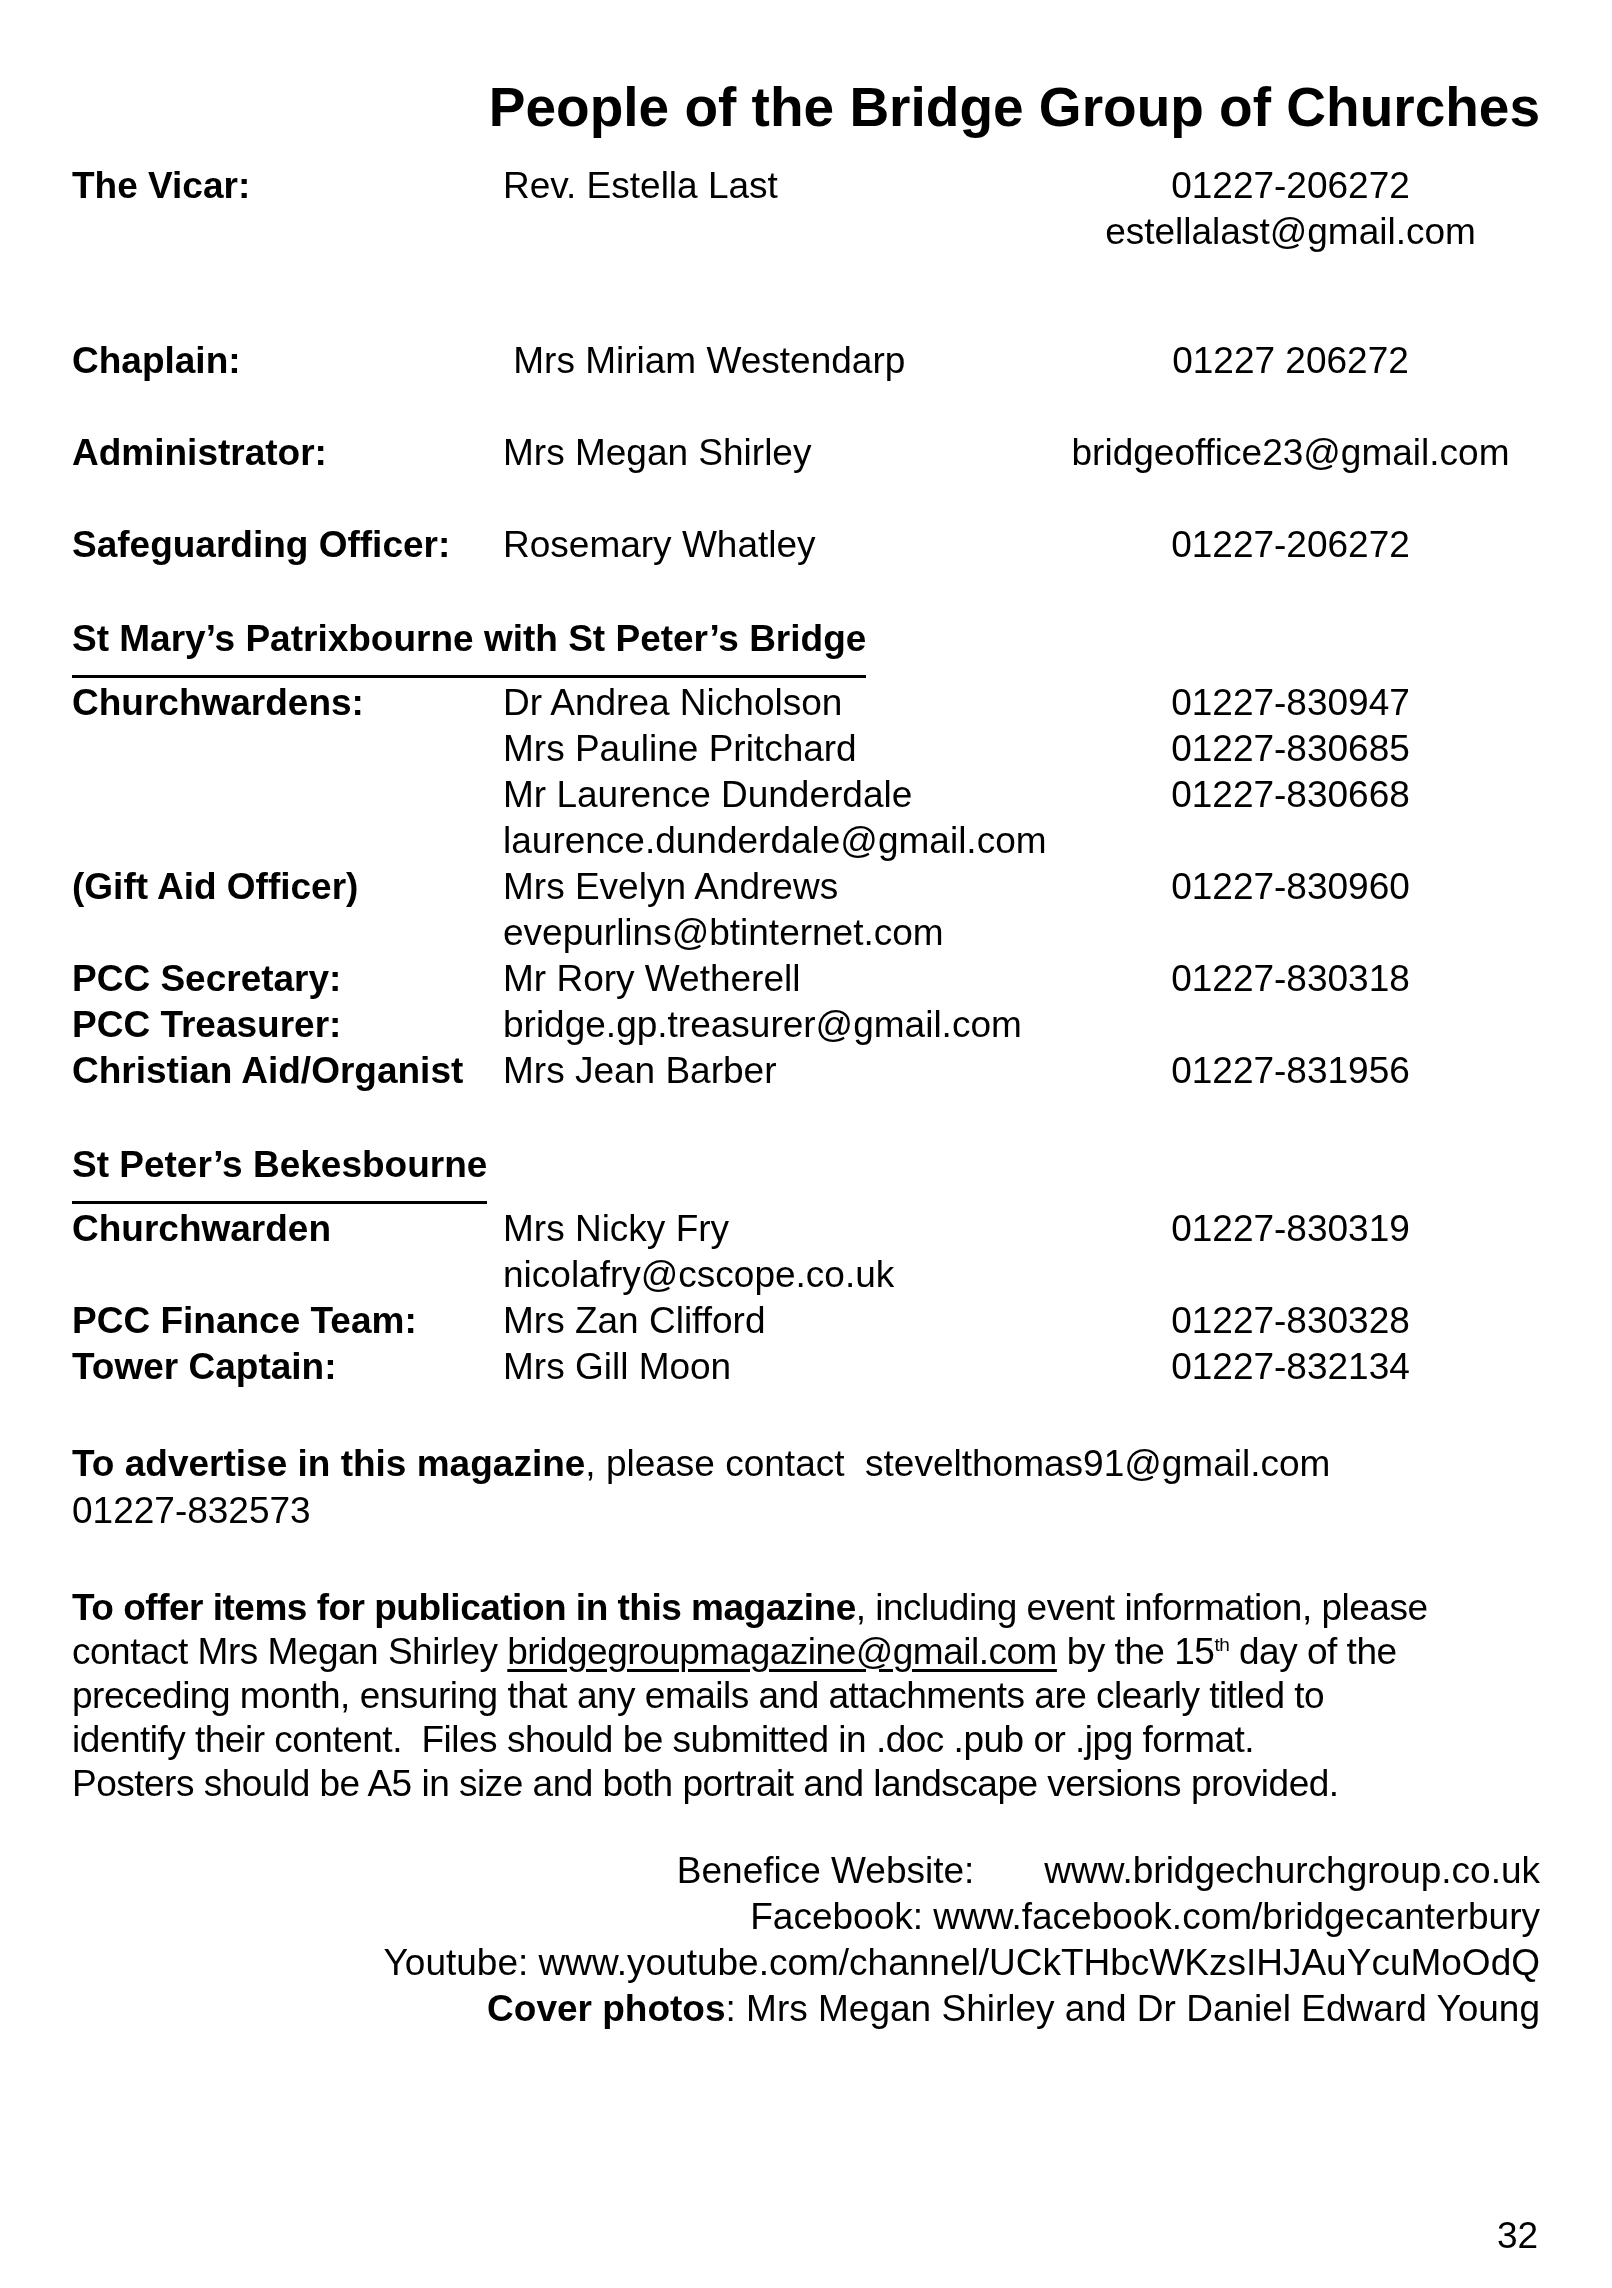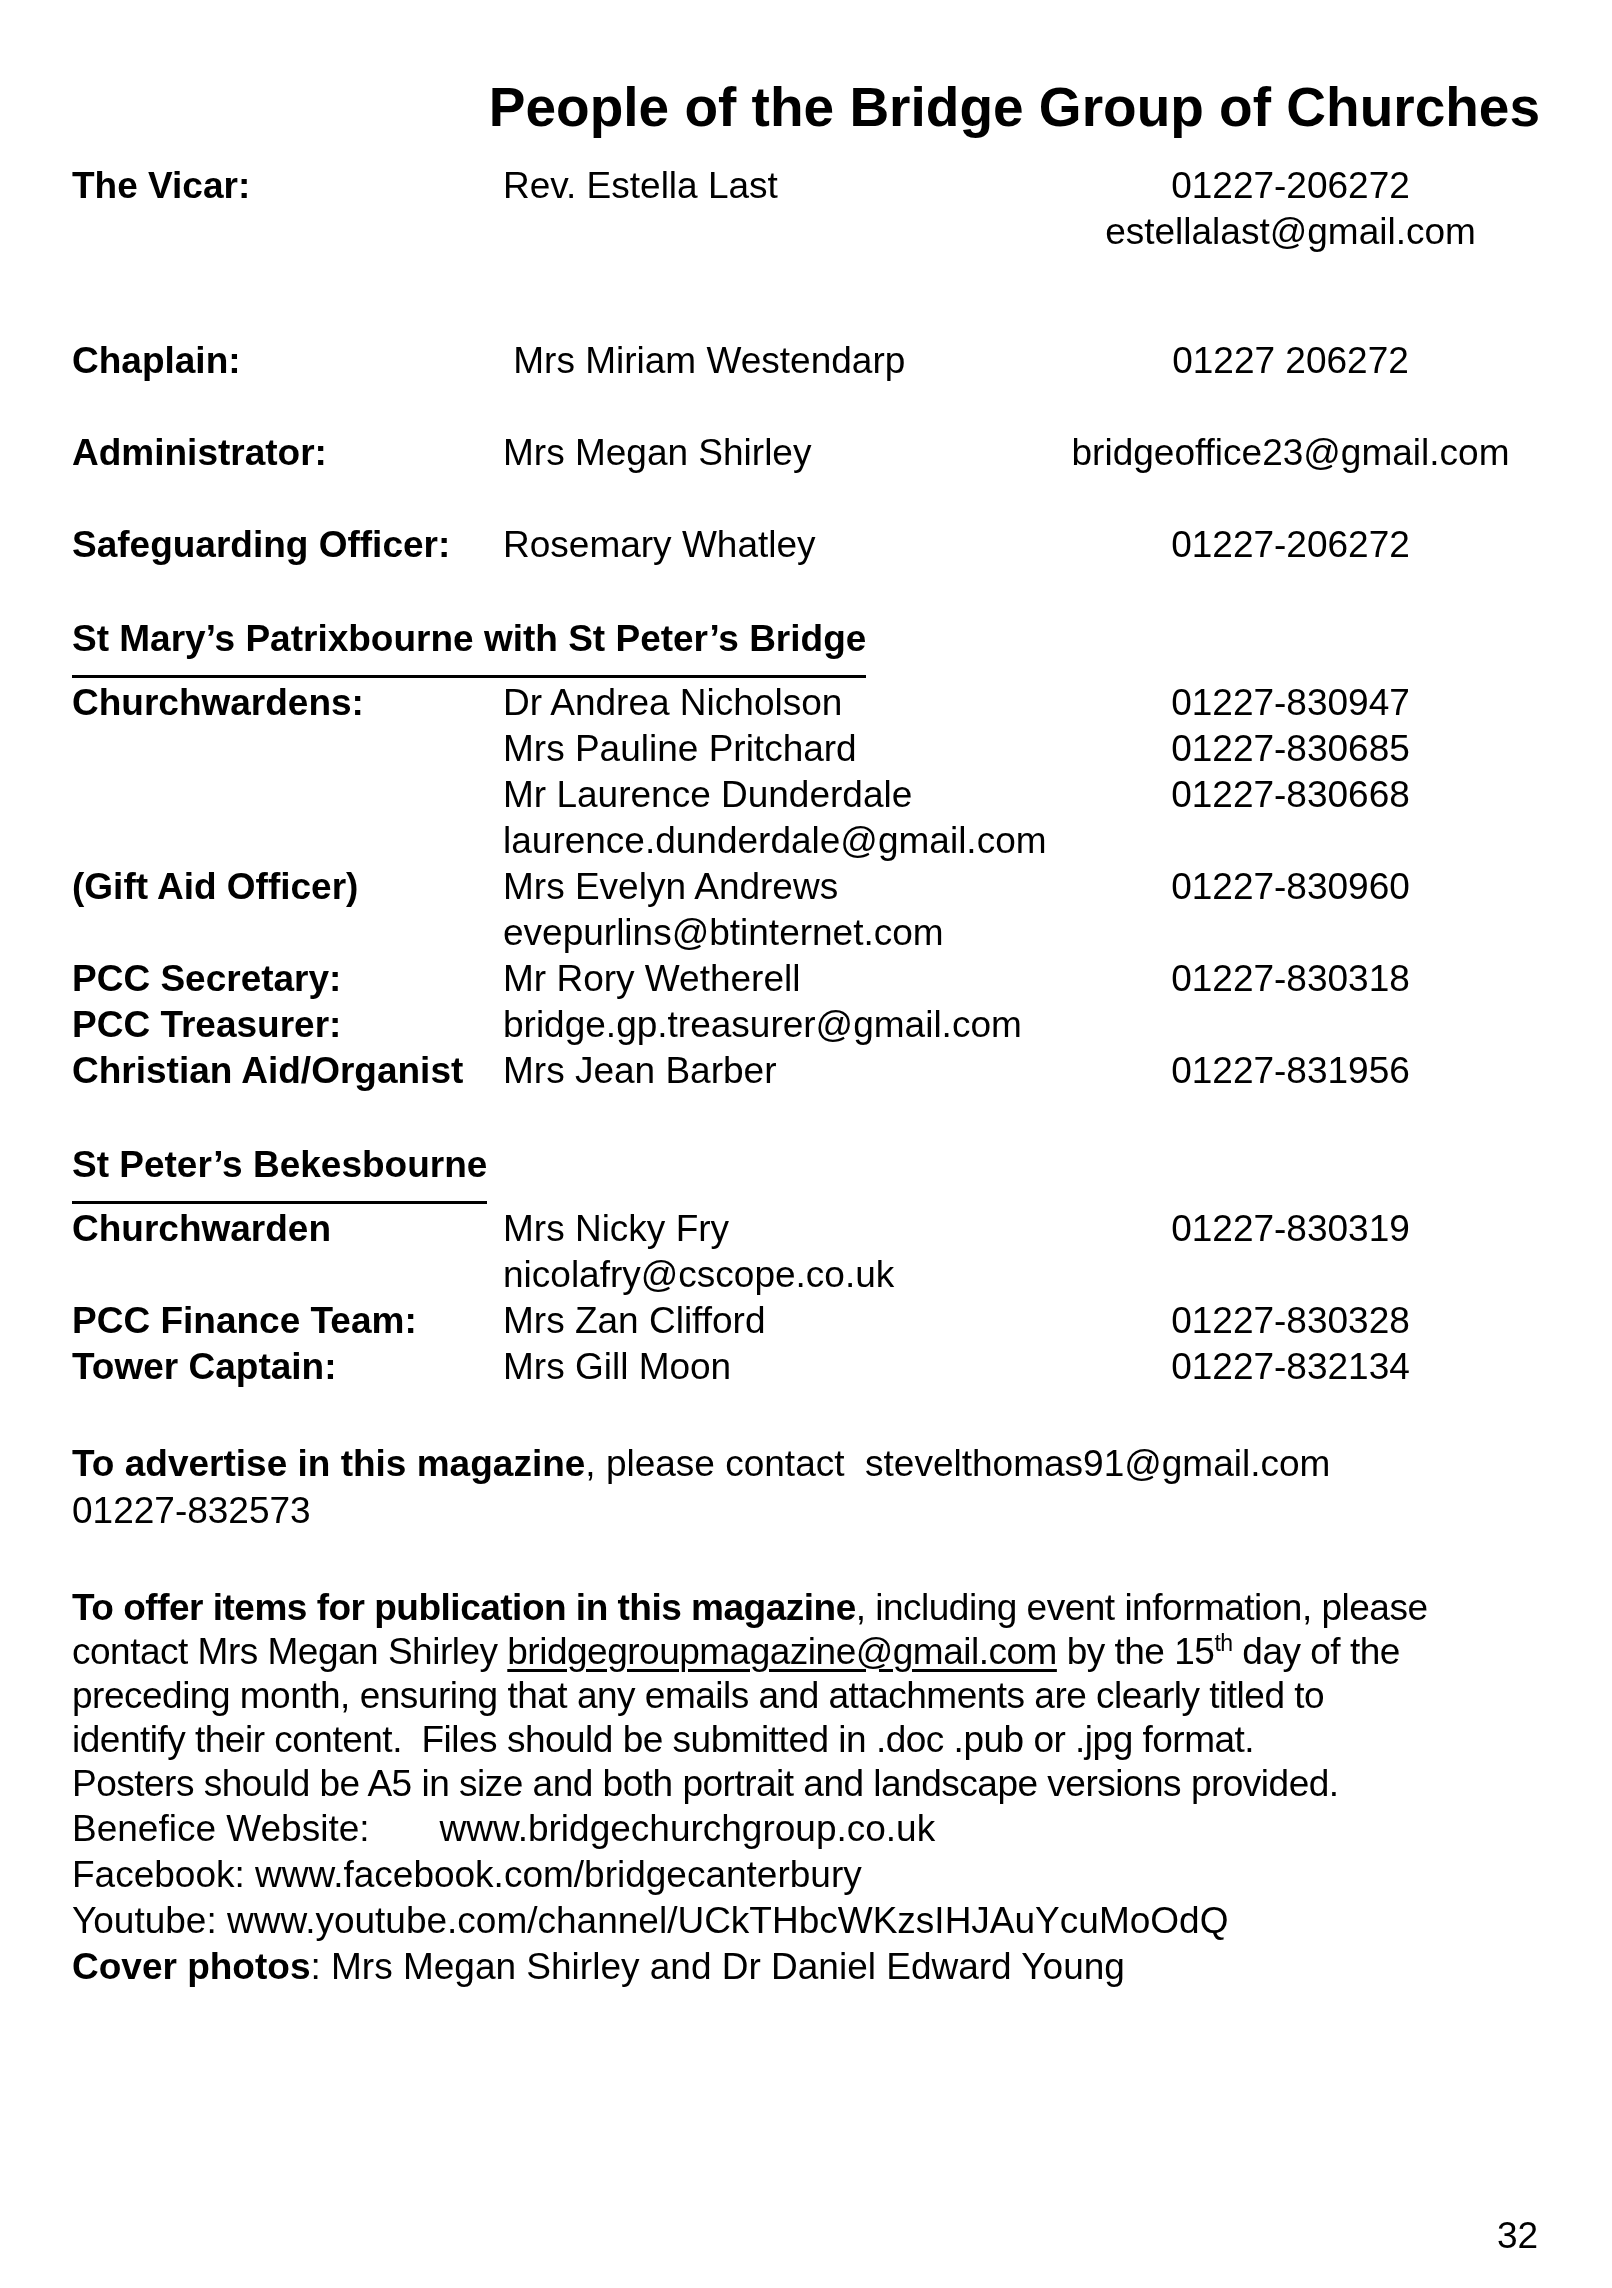--- a/index.html
+++ b/index.html
@@ -22,26 +22,26 @@
   .top-rows > div:nth-of-type(2){margin-bottom:83px}
   .top-rows > div:nth-of-type(3),
   .top-rows > div:nth-of-type(4){margin-bottom:46px}
   .section{margin-top:46px}
   .section-heading{font-weight:bold;line-height:50px;margin-bottom:1.8px}
   .underlined{display:inline-block;border-bottom:3.7px solid #000;padding-bottom:11px}
   .advertise{margin-top:50px;font-size:37px}
   .adv-line{line-height:47px;white-space:pre}
   .publication{margin-top:52px;font-size:37px;letter-spacing:-0.5px}
   .pub-line{line-height:44px;white-space:pre}
-  .footer-links{font-size:37px;text-align:left}
+  .footer-links{margin-top:42px;font-size:37px;text-align:right}
   .footer-line{line-height:46px;white-space:pre}
   .bold{font-weight:bold}
   .link{text-decoration:underline;text-underline-offset:4.6px;text-decoration-thickness:2.8px}
   .spaced{margin-left:70px}
-  sup{font-size:23px;line-height:0;vertical-align:baseline;position:relative;top:-13px}
+  sup{font-size:19px;line-height:0;vertical-align:baseline;position:relative;top:-13px}
   .page-number{
     position:absolute;left:1473px;top:2213px;width:89px;
     font-size:37px;line-height:46px;text-align:center;
   }
 </style>
 </head>
 <body>
 
 <div class="page">
 

